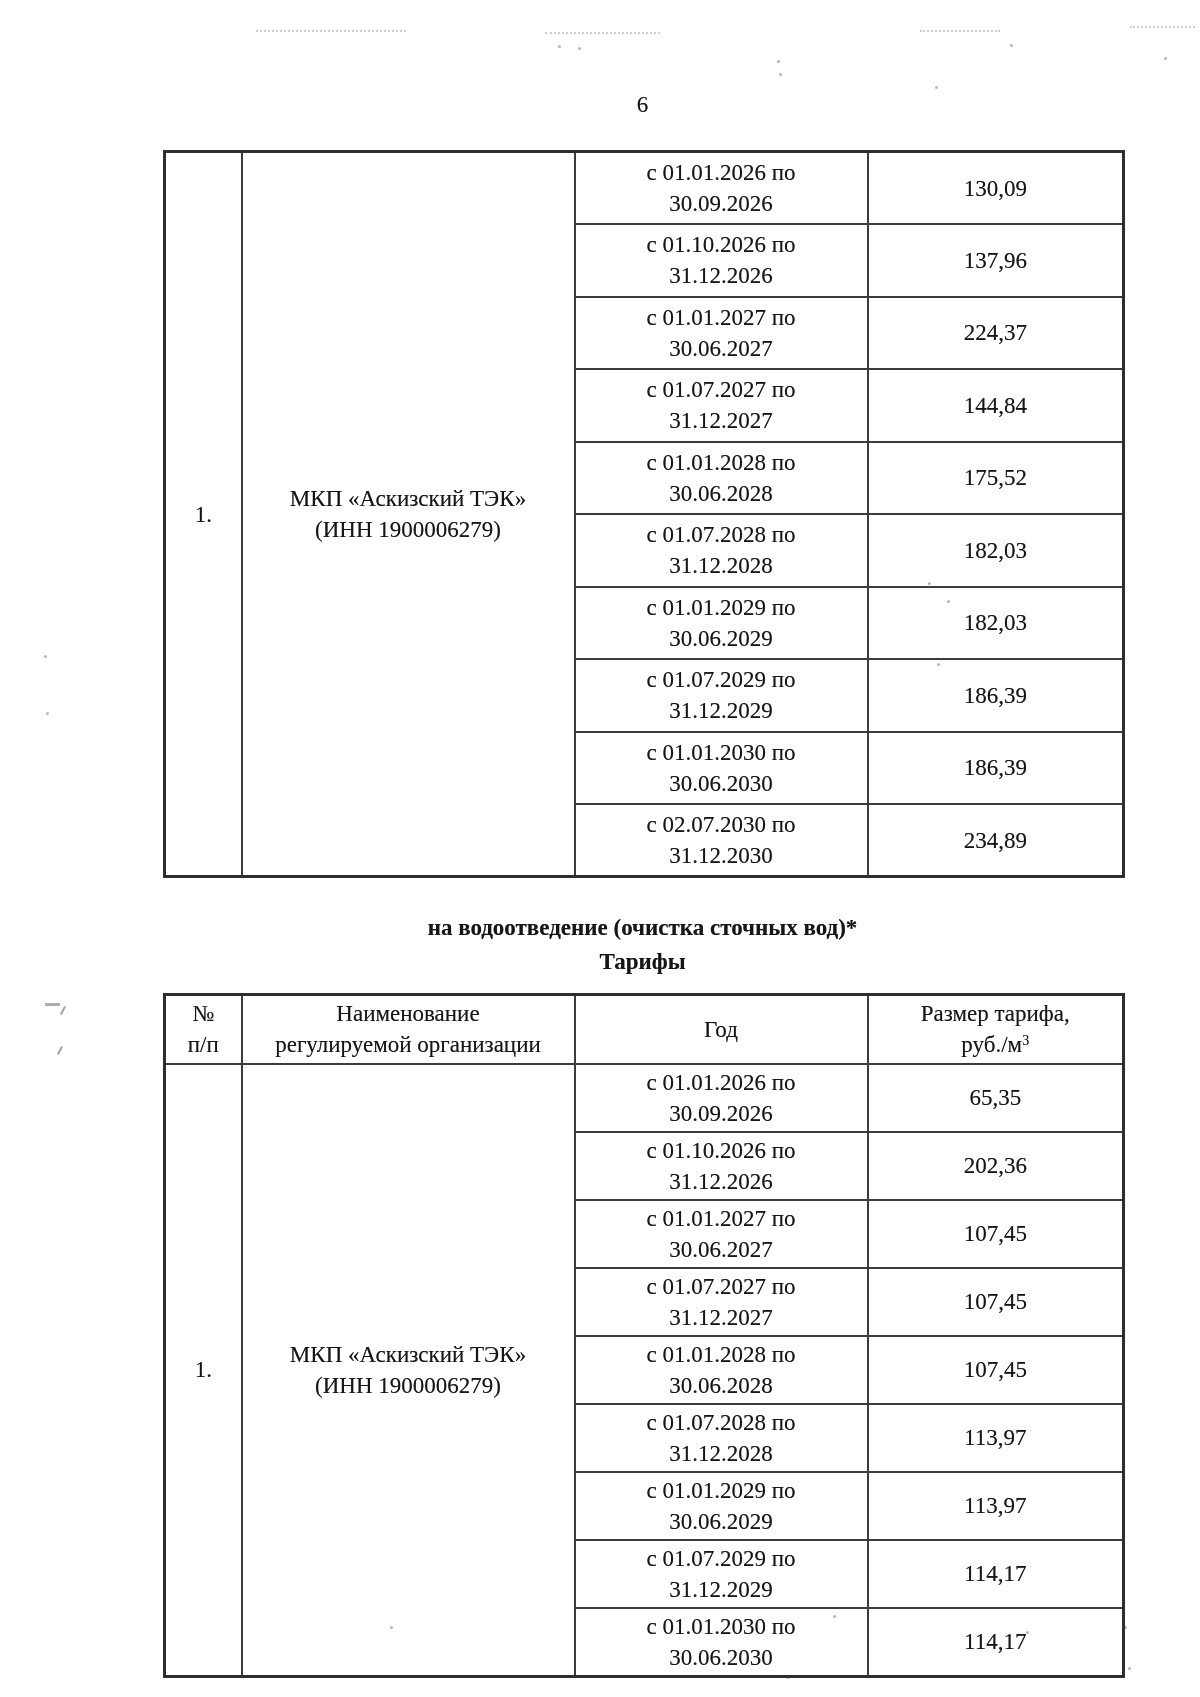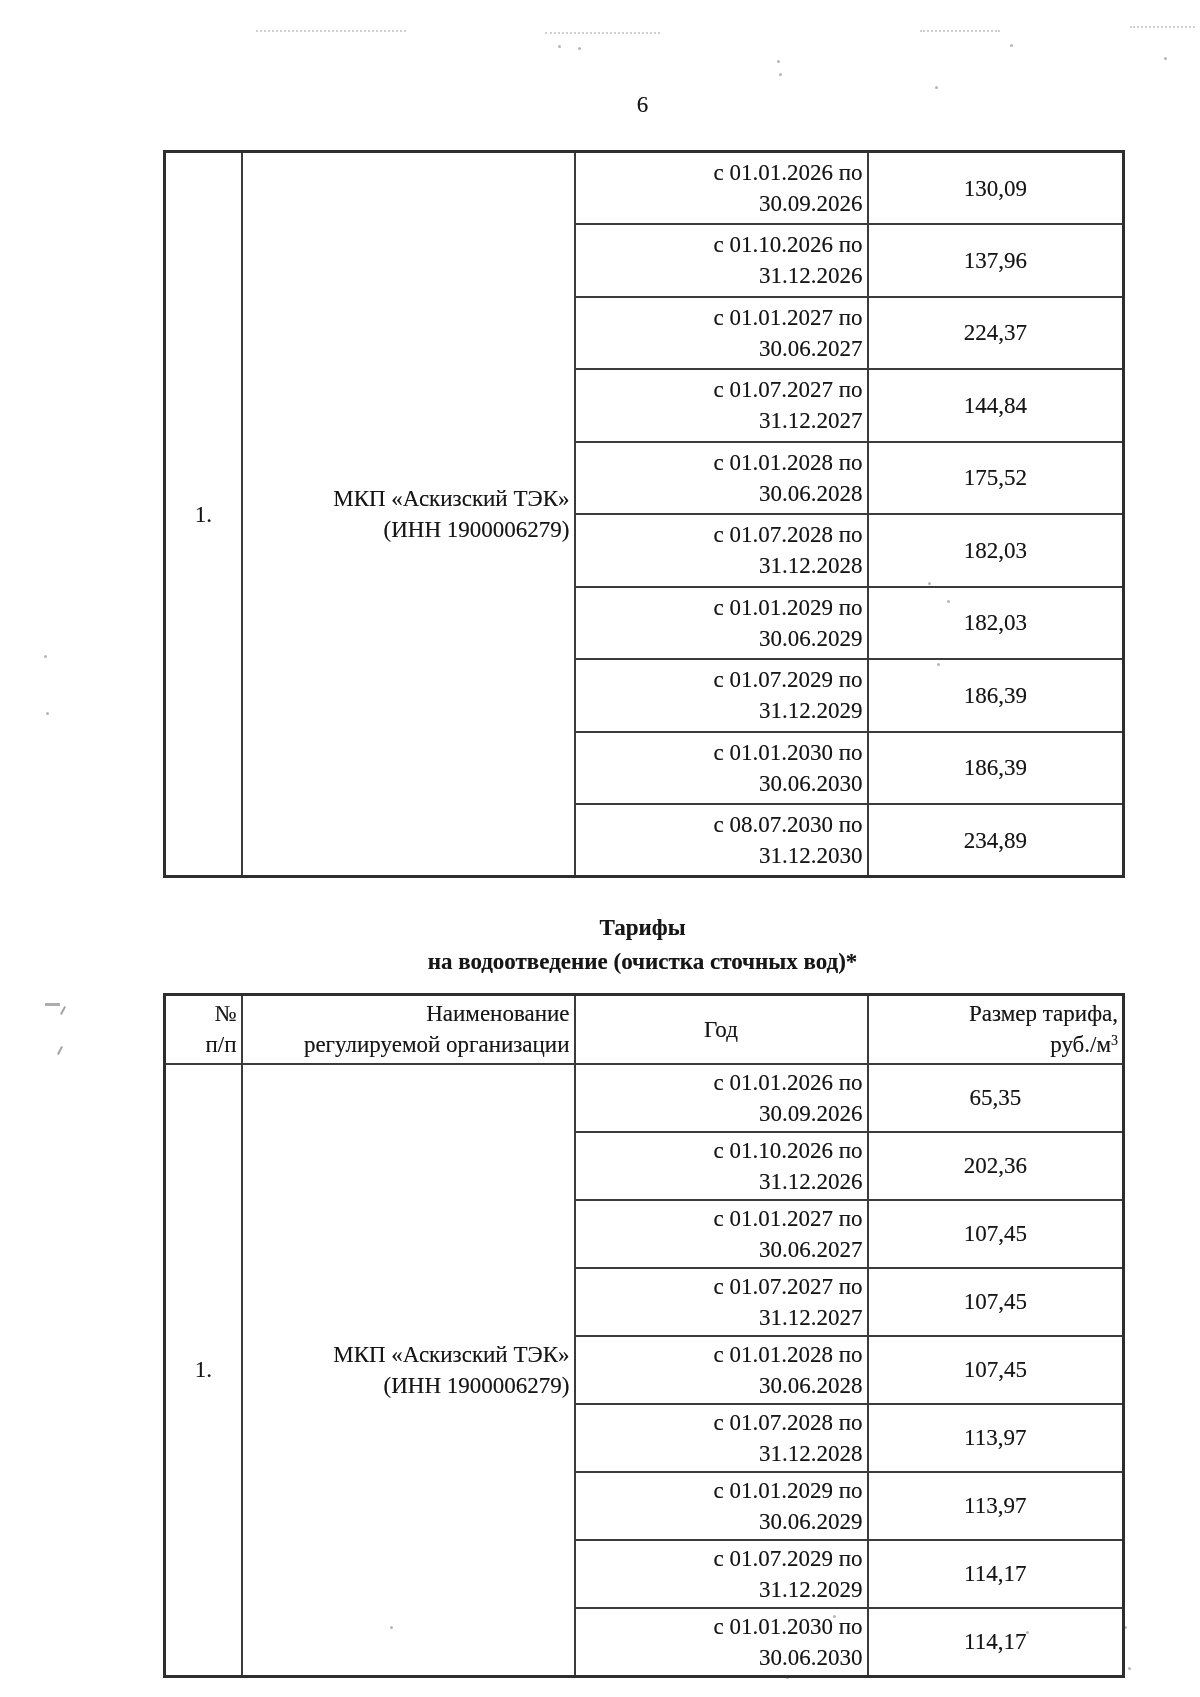--- a/index.html
+++ b/index.html
@@ -30,21 +30,21 @@
   #t2 tbody tr { height:59.5px; }
   col.c1 { width:77px; }
   col.c2 { width:333px; }
   col.c3 { width:293px; }
   col.c4 { width:256px; }
   .section-title {
     position:absolute; left:163px; top:911px; width:959px;
     text-align:center; font-weight:bold; font-size:23px; line-height:34px;
   }
   sup.cube { font-size:14px; line-height:0; vertical-align:7px; }
-  .ln { display:block;text-align:right; }
+  .ln { display:block; }
   
   .art { position:absolute; pointer-events:none; }
   .dotrow { border-top:2px dotted #a8a8a8; opacity:0.55; height:0; }
   .speck { width:3px; height:3px; background:#8f8f8f; border-radius:50%; opacity:0.65; }
   .dash { height:3px; background:#8a8a8a; opacity:0.7; }
   .tick { width:2px; height:9px; background:#7d7d7d; opacity:0.7; transform:rotate(28deg); }
 </style>
 </head>
 <body>
 
@@ -149,31 +149,31 @@
       </tr>
       <tr>
         <td>
           <span class="ln">с 01.01.2030 по</span>
           <span class="ln">30.06.2030</span>
         </td>
         <td>186,39</td>
       </tr>
       <tr>
         <td>
-          <span class="ln">с 08.07.2030 по</span>
+          <span class="ln">с 02.07.2030 по</span>
           <span class="ln">31.12.2030</span>
         </td>
         <td>234,89</td>
       </tr>
     </tbody>
   </table>
 
   <div class="section-title">
+    <div>на водоотведение (очистка сточных вод)*</div>
     <div>Тарифы</div>
-    <div>на водоотведение (очистка сточных вод)*</div>
   </div>
 
   <table class="doc" id="t2">
     <colgroup>
         <col class="c1">
         <col class="c2">
         <col class="c3">
         <col class="c4">
       </colgroup>
     <thead>

